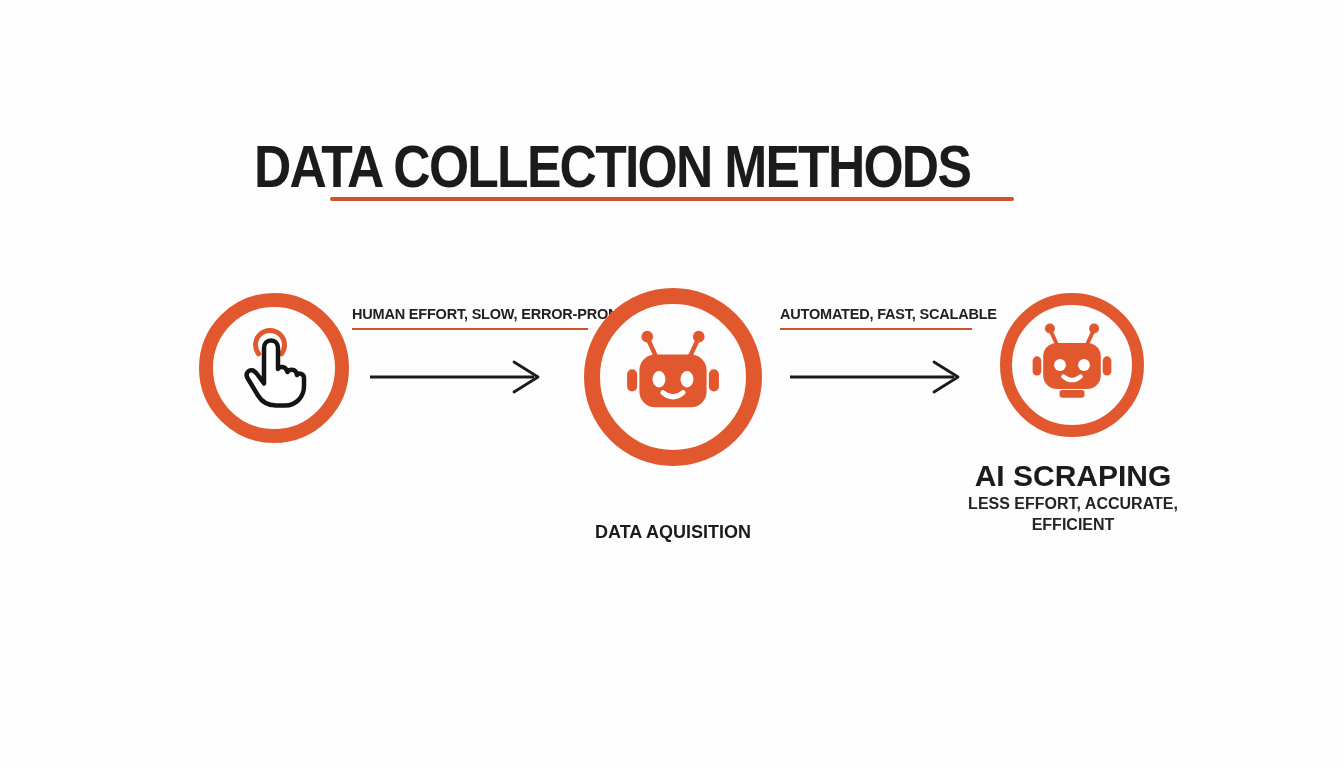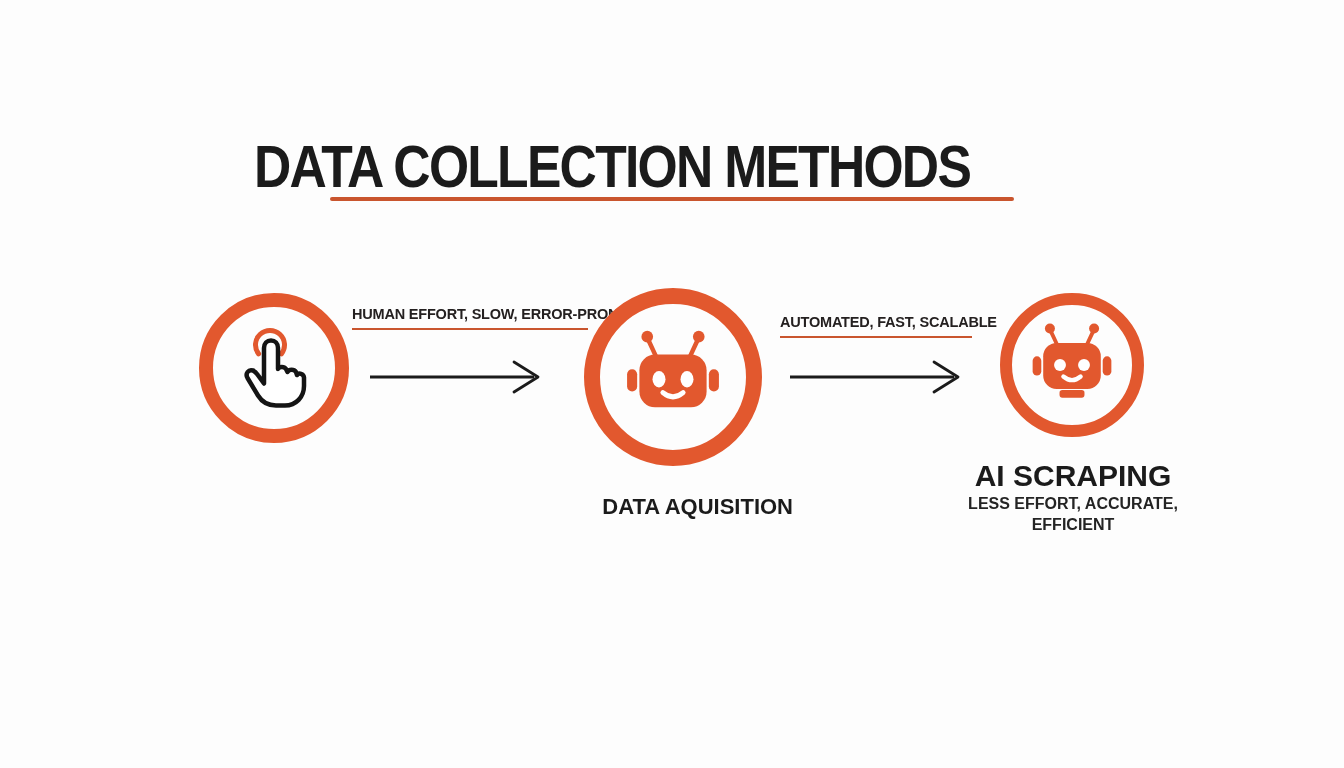--- a/index.html
+++ b/index.html
@@ -56,21 +56,21 @@
 
   
   .step-label {
     position: absolute;
     text-align: center;
     font-weight: 700;
     color: var(--text);
     line-height: 1.32;
   }
   .label-1 { left: 164px; top: 458px; width: 220px; font-size: 21px; }
-  .label-2 { left: 553px; top: 492px; width: 240px; font-size: 22px; white-space: nowrap; text-align: right; }
+  .label-2 { left: 553px; top: 521px; width: 240px; font-size: 18px; white-space: nowrap; }
   .label-3 { left: 958px; top: 456px; width: 230px; font-size: 30px; white-space: nowrap; }
   .sub-label-3 {
     position: absolute;
     left: 963px; top: 494px; width: 220px;
     text-align: center;
     font-size: 16px;
     font-weight: 700;
     line-height: 1.3;
     color: #242424;
   }
@@ -86,21 +86,21 @@
     text-align: center;
     font-size: 14.5px;
     font-weight: 700;
     letter-spacing: -0.2px;
     color: #242020;
     padding-bottom: 6px;
     border-bottom: 2.5px solid var(--underline);
     white-space: nowrap;
   }
   .arrow-label-1 { left: 352px; top: 306px; width: 236px; }
-  .arrow-label-2 { left: 780px; top: 306px; width: 192px; margin-top: 8px; }
+  .arrow-label-2 { left: 780px; top: 306px; width: 192px; }
 
   .icon-svg { display: block; }
 </style>
 </head>
 <body>
 
 <div class="stage">
 
   <h1 class="title">DATA COLLECTION METHODS</h1>
   <div class="title-underline"></div>

